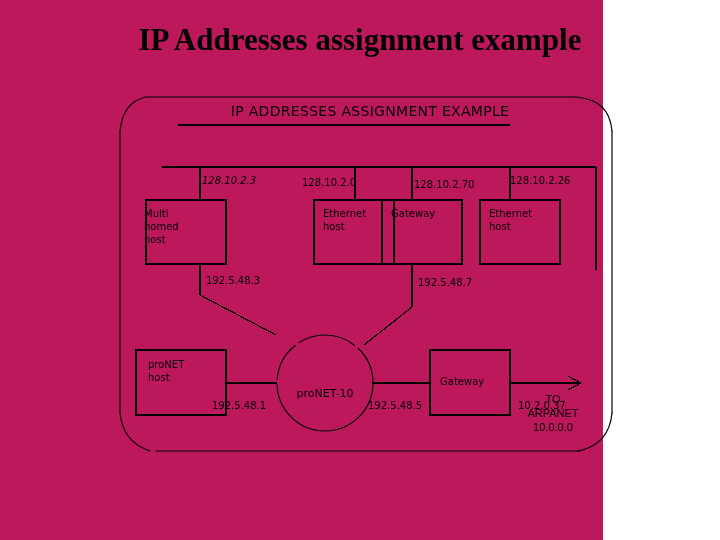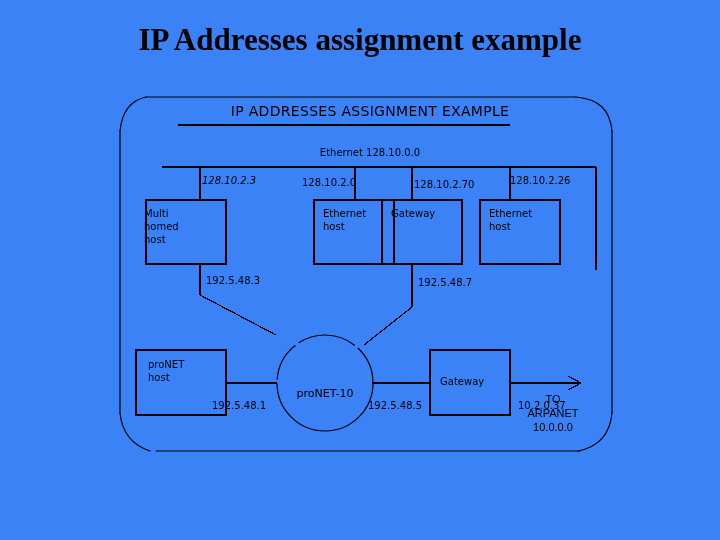--- a/index.html
+++ b/index.html
@@ -9,23 +9,23 @@
     background: #ffffff;
   }
   body {
     width: 720px;
     height: 540px;
     overflow: hidden;
     font-family: "Liberation Sans", sans-serif;
   }
   #slide {
     position: relative;
-    width: 720px;
+    width: 603px;
     height: 540px;
-    background: #3b82f6;
+    background: #be185d;
   }
   #slide-title {
     position: absolute;
     left: 0;
     top: 22px;
     width: 720px;
     text-align: center;
     font-family: "Liberation Serif", serif;
     font-weight: bold;
     font-size: 31px;
@@ -147,21 +147,20 @@
         <path d="M 400 288 L 470 288"></path>
         <path d="M 458 281 L 471 288 L 458 295"></path>
 
       </g>
 
       <circle cx="215" cy="288" r="48" stroke="#000000" stroke-width="1.2" fill="none" stroke-dasharray="150 4 40 4 60 4"></circle>
     </svg>
 
     <div id="diagram-heading">IP ADDRESSES ASSIGNMENT EXAMPLE</div>
 
-    <div class="dlabel center" style="left:130px; top:52px; width:260px;">Ethernet 128.10.0.0</div>
 
     <div class="dlabel" style="left:92px; top:80px;font-style:italic;">128.10.2.3</div>
     <div class="dlabel" style="left:192px; top:82px;">128.10.2.0</div>
     <div class="dlabel" style="left:304px; top:84px;text-align:right;">128.10.2.70</div>
     <div class="dlabel" style="left:400px; top:80px;text-align:right;">128.10.2.26</div>
 
     <div class="box-label" style="left:34px; top:112px;">Multi
 homed
 host</div>
     <div class="box-label" style="left:213px; top:112px;">Ethernet

